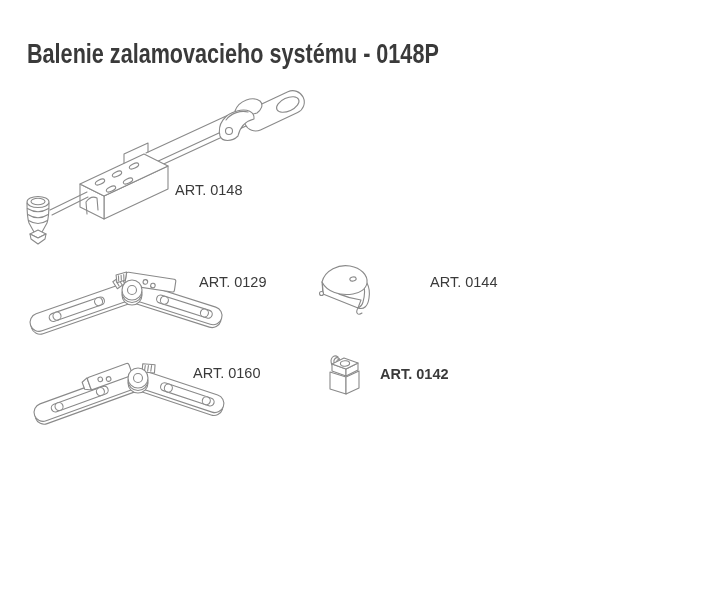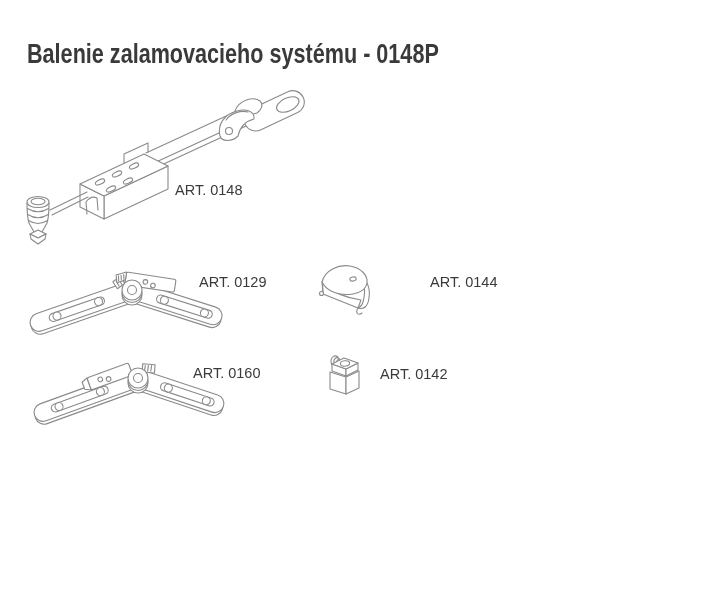--- a/index.html
+++ b/index.html
@@ -197,15 +197,15 @@
         <path class="l" d="M12,11 C11,8 13.5,6.5 15,8.5"></path>
       </g>
       <polygon class="s" points="5,20 21,25 21,42 5,37"></polygon>
       <polygon class="s" points="21,25 34,19 34,36 21,42"></polygon>
       <polygon class="s" points="7,12 21,17 21,24 7,19"></polygon>
       <polygon class="s" points="33,11 33,18 21,24 21,17"></polygon>
       <polygon class="s" points="7,12 19,6 33,11 21,17"></polygon>
       <ellipse class="s" cx="20" cy="11.5" rx="4.6" ry="2.7" transform="rotate(-6 20 11.5)"></ellipse>
     </svg>
   </div>
-  <span class="part-label" style="left:380px; top:367px;">ART. 0142</span>
+  <span class="part-label" style="left:380px; top:367px;font-weight:bold;">ART. 0142</span>
 
 </div>
 
 </body></html>

